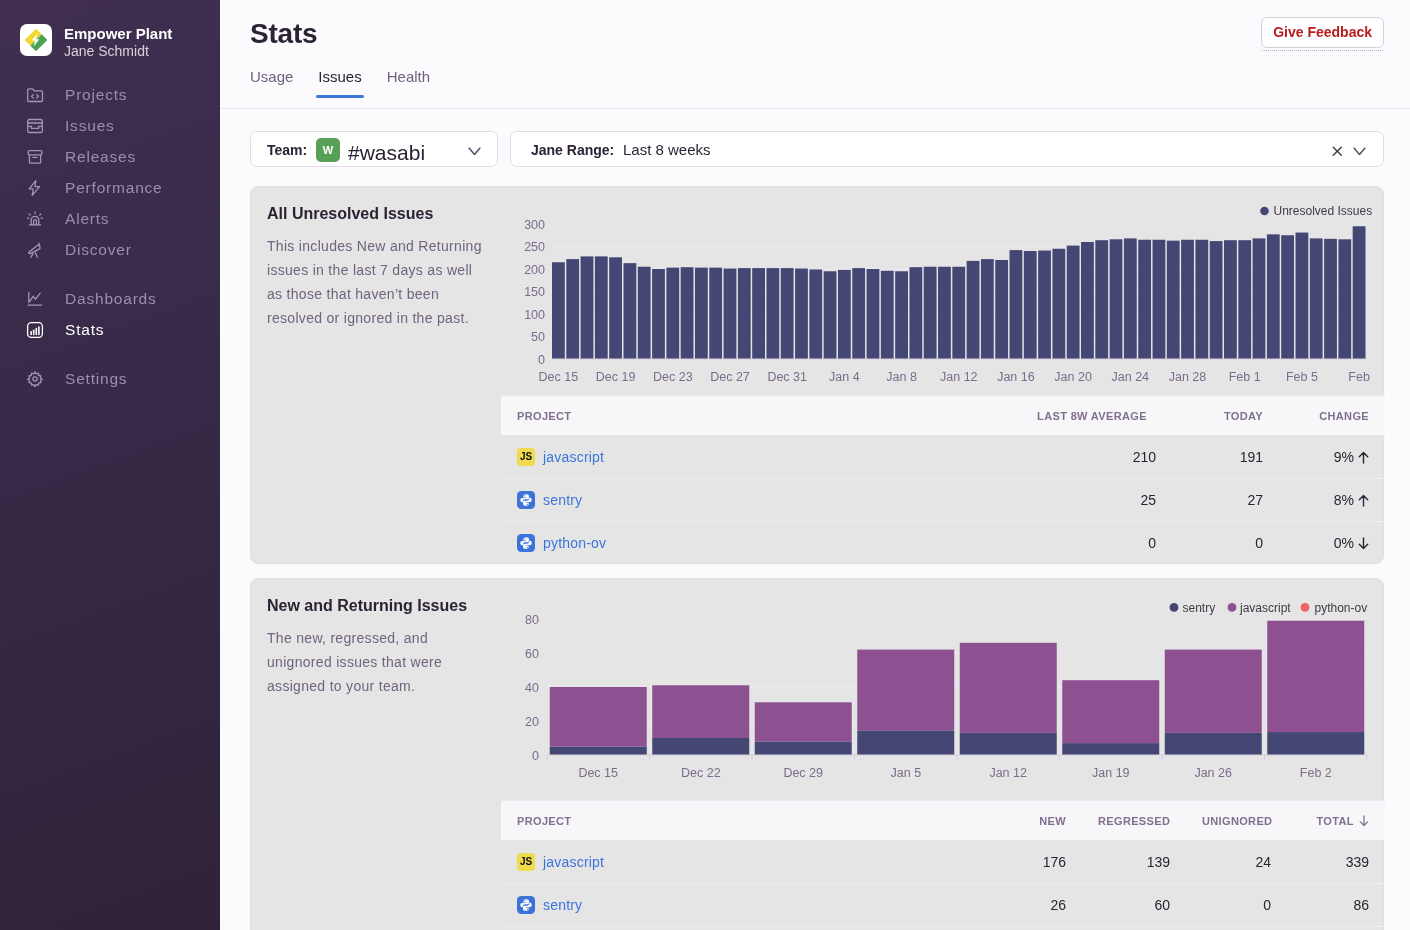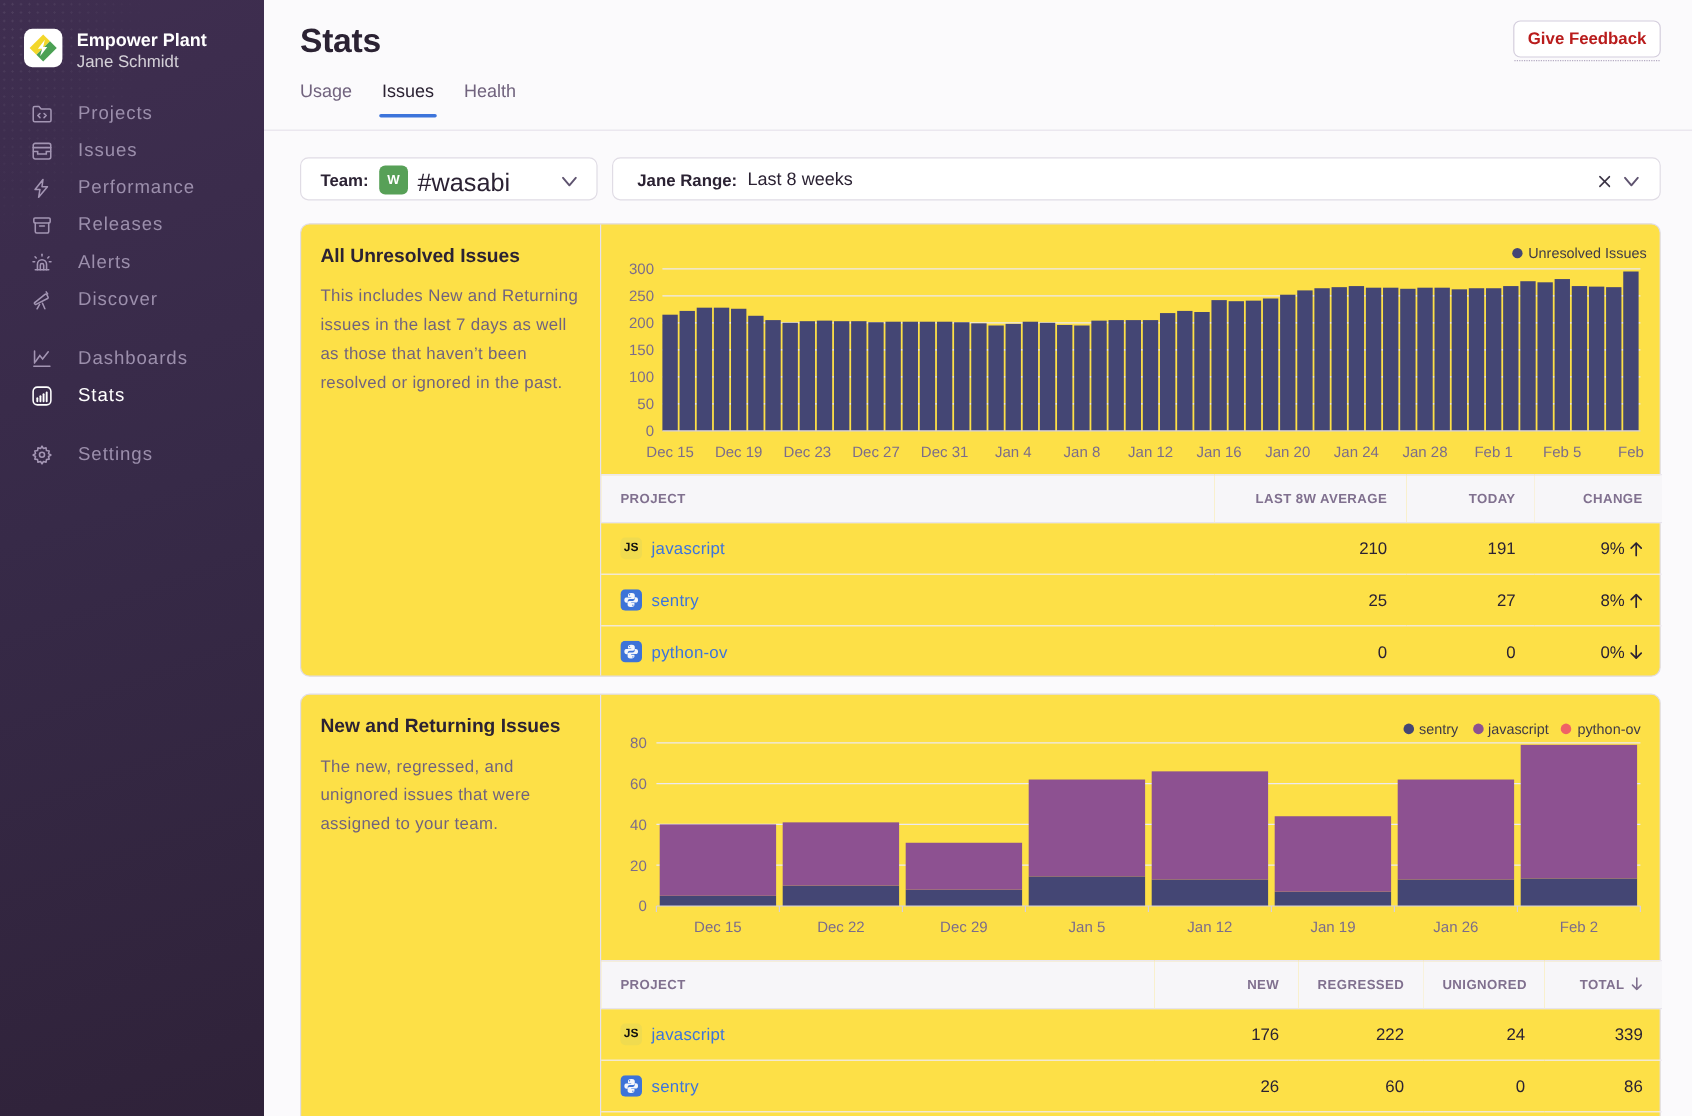--- a/index.html
+++ b/index.html
@@ -28,21 +28,21 @@
   line-height:29px; }
 .feedback-dots { position:absolute; right:27px; top:50px; width:121px; border-bottom:1px dotted #b5abc2; }
 .tabs { position:absolute; left:30px; top:68px; display:flex; z-index:2; }
 .tab { position:relative; font-size:15px; color:#71637e; margin-right:25px; padding-bottom:10px; }
 .tab.active { color:#2b2233; }
 .tab.active::after { content:''; position:absolute; left:-2.5px; right:-2.5px; bottom:-3px; height:3.5px; background:#3d74db; border-radius:2px; }
 .tabline { position:absolute; left:0; top:108px; width:1190px; border-bottom:1px solid #e7e3ec; }
 .ctrl { position:absolute; top:131px; height:36px; background:#fff; border:1px solid #e0dce5; border-radius:7px; }
 .ctrl .lab { font-weight:bold; font-size:14px; color:#2b2233; }
 .chev { display:inline-block; width:13px; height:9px; }
-.card { position:absolute; left:30px; width:1134px; background:#fde047; border:1px solid #e0dce5; border-radius:8px; }
+.card { position:absolute; left:30px; width:1134px; background:#e5e5e5; border:1px solid #e0dce5; border-radius:8px; }
 .card .leftcol { position:absolute; left:0; top:0; width:250px; height:100%; border-right:1px solid #e7e2ec; }
 .ptitle { position:absolute; left:16px; top:18px; font-size:16px; font-weight:bold; color:#2b2233; }
 .pdesc { position:absolute; left:16px; top:47px; width:230px; font-size:14px; line-height:24px; color:#71637e; letter-spacing:0.3px; }
 table.stats { position:absolute; left:250px; width:884px; border-collapse:collapse; font-size:14px; }
 table.fixed { table-layout:fixed; }
 table.stats th,table.stats td { white-space:nowrap; }
 table.stats th { background:#f7f6f9; color:#80708f; font-size:11px; letter-spacing:.35px; font-weight:bold;
   text-align:right; padding:0 16px; height:40px; border-top:1px solid #ebe7ef; border-bottom:1px solid #e7e3ec; }
 table.stats th:first-child { text-align:left; }
 table.stats td { height:43px; text-align:right; padding:0 16px; color:#2b2233; border-bottom:1px solid #f0ecf3; }
@@ -85,34 +85,34 @@
             <rect x="1.7" y="2.5" width="14.6" height="13" rx="1.6"></rect>
             <path d="M1.7 6 H16.3"></path>
             <path d="M1.9 9.3 H5.4 V11.4 H12.6 V9.3 H16.1"></path>
           </svg>
         </span>
         <span class="nlab">Issues</span>
       </div>
 <div class="nav-item">
         <span class="nico">
           <svg width="18" height="18" viewBox="0 0 18 18" fill="none" stroke="currentColor" stroke-width="1.3" stroke-linecap="round">
-            <path d="M9.8 1.6 3.2 9.9 h4.1 L6.2 16.4 13.5 7.6 H9 Z" stroke-linejoin="round"></path>
-          </svg>
-        </span>
-        <span class="nlab">Performance</span>
-      </div>
-<div class="nav-item">
-        <span class="nico">
-          <svg width="18" height="18" viewBox="0 0 18 18" fill="none" stroke="currentColor" stroke-width="1.3" stroke-linecap="round">
             <rect x="2.2" y="2.6" width="13.6" height="4.2" rx="1"></rect>
             <path d="M3.4 6.8 V14 a1.2 1.2 0 0 0 1.2 1.2 h8.8 a1.2 1.2 0 0 0 1.2-1.2 V6.8"></path>
             <path d="M7 9.4 h4"></path>
           </svg>
         </span>
         <span class="nlab">Releases</span>
+      </div>
+<div class="nav-item">
+        <span class="nico">
+          <svg width="18" height="18" viewBox="0 0 18 18" fill="none" stroke="currentColor" stroke-width="1.3" stroke-linecap="round">
+            <path d="M9.8 1.6 3.2 9.9 h4.1 L6.2 16.4 13.5 7.6 H9 Z" stroke-linejoin="round"></path>
+          </svg>
+        </span>
+        <span class="nlab">Performance</span>
       </div>
 <div class="nav-item">
         <span class="nico">
           <svg width="18" height="18" viewBox="0 0 18 18" fill="none" stroke="currentColor" stroke-width="1.3" stroke-linecap="round">
             <path d="M3.4 14.8 h11.2"></path>
             <path d="M5.2 14.8 V10.2 a3.8 3.8 0 0 1 7.6 0 v4.6"></path>
             <path d="M7.6 14.8 V11 a1.4 1.4 0 0 1 2.8 0 v3.8"></path>
             <path d="M9 3.4 V1.9"></path>
             <path d="M4.2 5 3.2 4"></path>
             <path d="M13.8 5 14.8 4"></path>
@@ -292,21 +292,21 @@
 <text x="743.7" y="194" text-anchor="middle" font-size="12.5" fill="#7b6c8b">Feb 1</text>
 <text x="800.9" y="194" text-anchor="middle" font-size="12.5" fill="#7b6c8b">Feb 5</text>
 <text x="858.1" y="194" text-anchor="middle" font-size="12.5" fill="#7b6c8b">Feb</text>
 <circle cx="763.5" cy="24" r="4.3" fill="#444674"></circle>
 <text x="772.5" y="28.3" font-size="12" fill="#3f3a47">Unresolved Issues</text>
 </svg>
     <table class="stats" style="top:208px;">
       <tbody>
           <tr>
             <th>PROJECT</th>
-            <th style="width:160px;">LAST 8W AVERAGE</th>
+            <th style="width:160px;text-align:center;">LAST 8W AVERAGE</th>
             <th style="width:107px;">TODAY</th>
             <th style="width:106px;">CHANGE</th>
           </tr>
       <tr>
             <td class="proj"><span style="display:inline-block;width:18px;height:18px;border-radius:4px;background:#f0db4f;color:#111;font-weight:bold;font-size:10px;line-height:18px;text-align:center;vertical-align:middle;letter-spacing:0;">JS</span><a>javascript</a></td>
             <td>210</td>
             <td>191</td>
             <td class="up">9%<svg style="vertical-align:-1.5px;margin-left:4px" width="11" height="13" viewBox="0 0 11 13" fill="none" stroke="currentColor" stroke-width="1.4" stroke-linecap="round" stroke-linejoin="round">
                 <path d="M5.5 12 V1.5 M1.3 5.7 5.5 1.5 9.7 5.7"></path>
               </svg></td>
@@ -410,21 +410,21 @@
             <th style="width:120px;">NEW</th>
             <th style="width:104px;">REGRESSED</th>
             <th style="width:101px;">UNIGNORED</th>
             <th style="width:98px;">TOTAL <svg style="vertical-align:-2px;margin-left:2px" width="10" height="12" viewBox="0 0 10 12" fill="none" stroke="#80708f" stroke-width="1.3" stroke-linecap="round" stroke-linejoin="round">
                 <path d="M5 1 V10.5 M1.4 6.9 5 10.5 8.6 6.9"></path>
               </svg></th>
           </tr>
       <tr>
             <td class="proj"><span style="display:inline-block;width:18px;height:18px;border-radius:4px;background:#f0db4f;color:#111;font-weight:bold;font-size:10px;line-height:18px;text-align:center;vertical-align:middle;letter-spacing:0;">JS</span><a>javascript</a></td>
             <td>176</td>
-            <td>222</td>
+            <td>139</td>
             <td>24</td>
             <td>339</td>
           </tr>
       <tr>
             <td class="proj"><svg width="18" height="18" viewBox="0 0 18 18" style="vertical-align:middle">
                 <rect width="18" height="18" rx="4.2" fill="#3d73d8"></rect>
                 <g fill="#f4f6fb">
                   <path d="M8.9 3.2 c-2.1 0-2.6 1-2.6 1.9 v1.3 h2.7 v.5 H5.2 c-1 0-1.9.5-1.9 2.1 0 1.6.8 2.2 1.8 2.2 h1 v-1.3 c0-.9.8-1.7 1.8-1.7 h2.6 c.8 0 1.5-.7 1.5-1.5 V5.1 c0-.9-.5-1.9-2.5-1.9 Z"></path>
                   <path d="M9.1 14.8 c2.1 0 2.6-1 2.6-1.9 v-1.3 H9 v-.5 h3.8 c1 0 1.9-.5 1.9-2.1 0-1.6-.8-2.2-1.8-2.2 h-1 v1.3 c0 .9-.8 1.7-1.8 1.7 H7.5 c-.8 0-1.5.7-1.5 1.5 v1.6 c0 .9.5 1.9 2.5 1.9 Z"></path>
                 </g>

